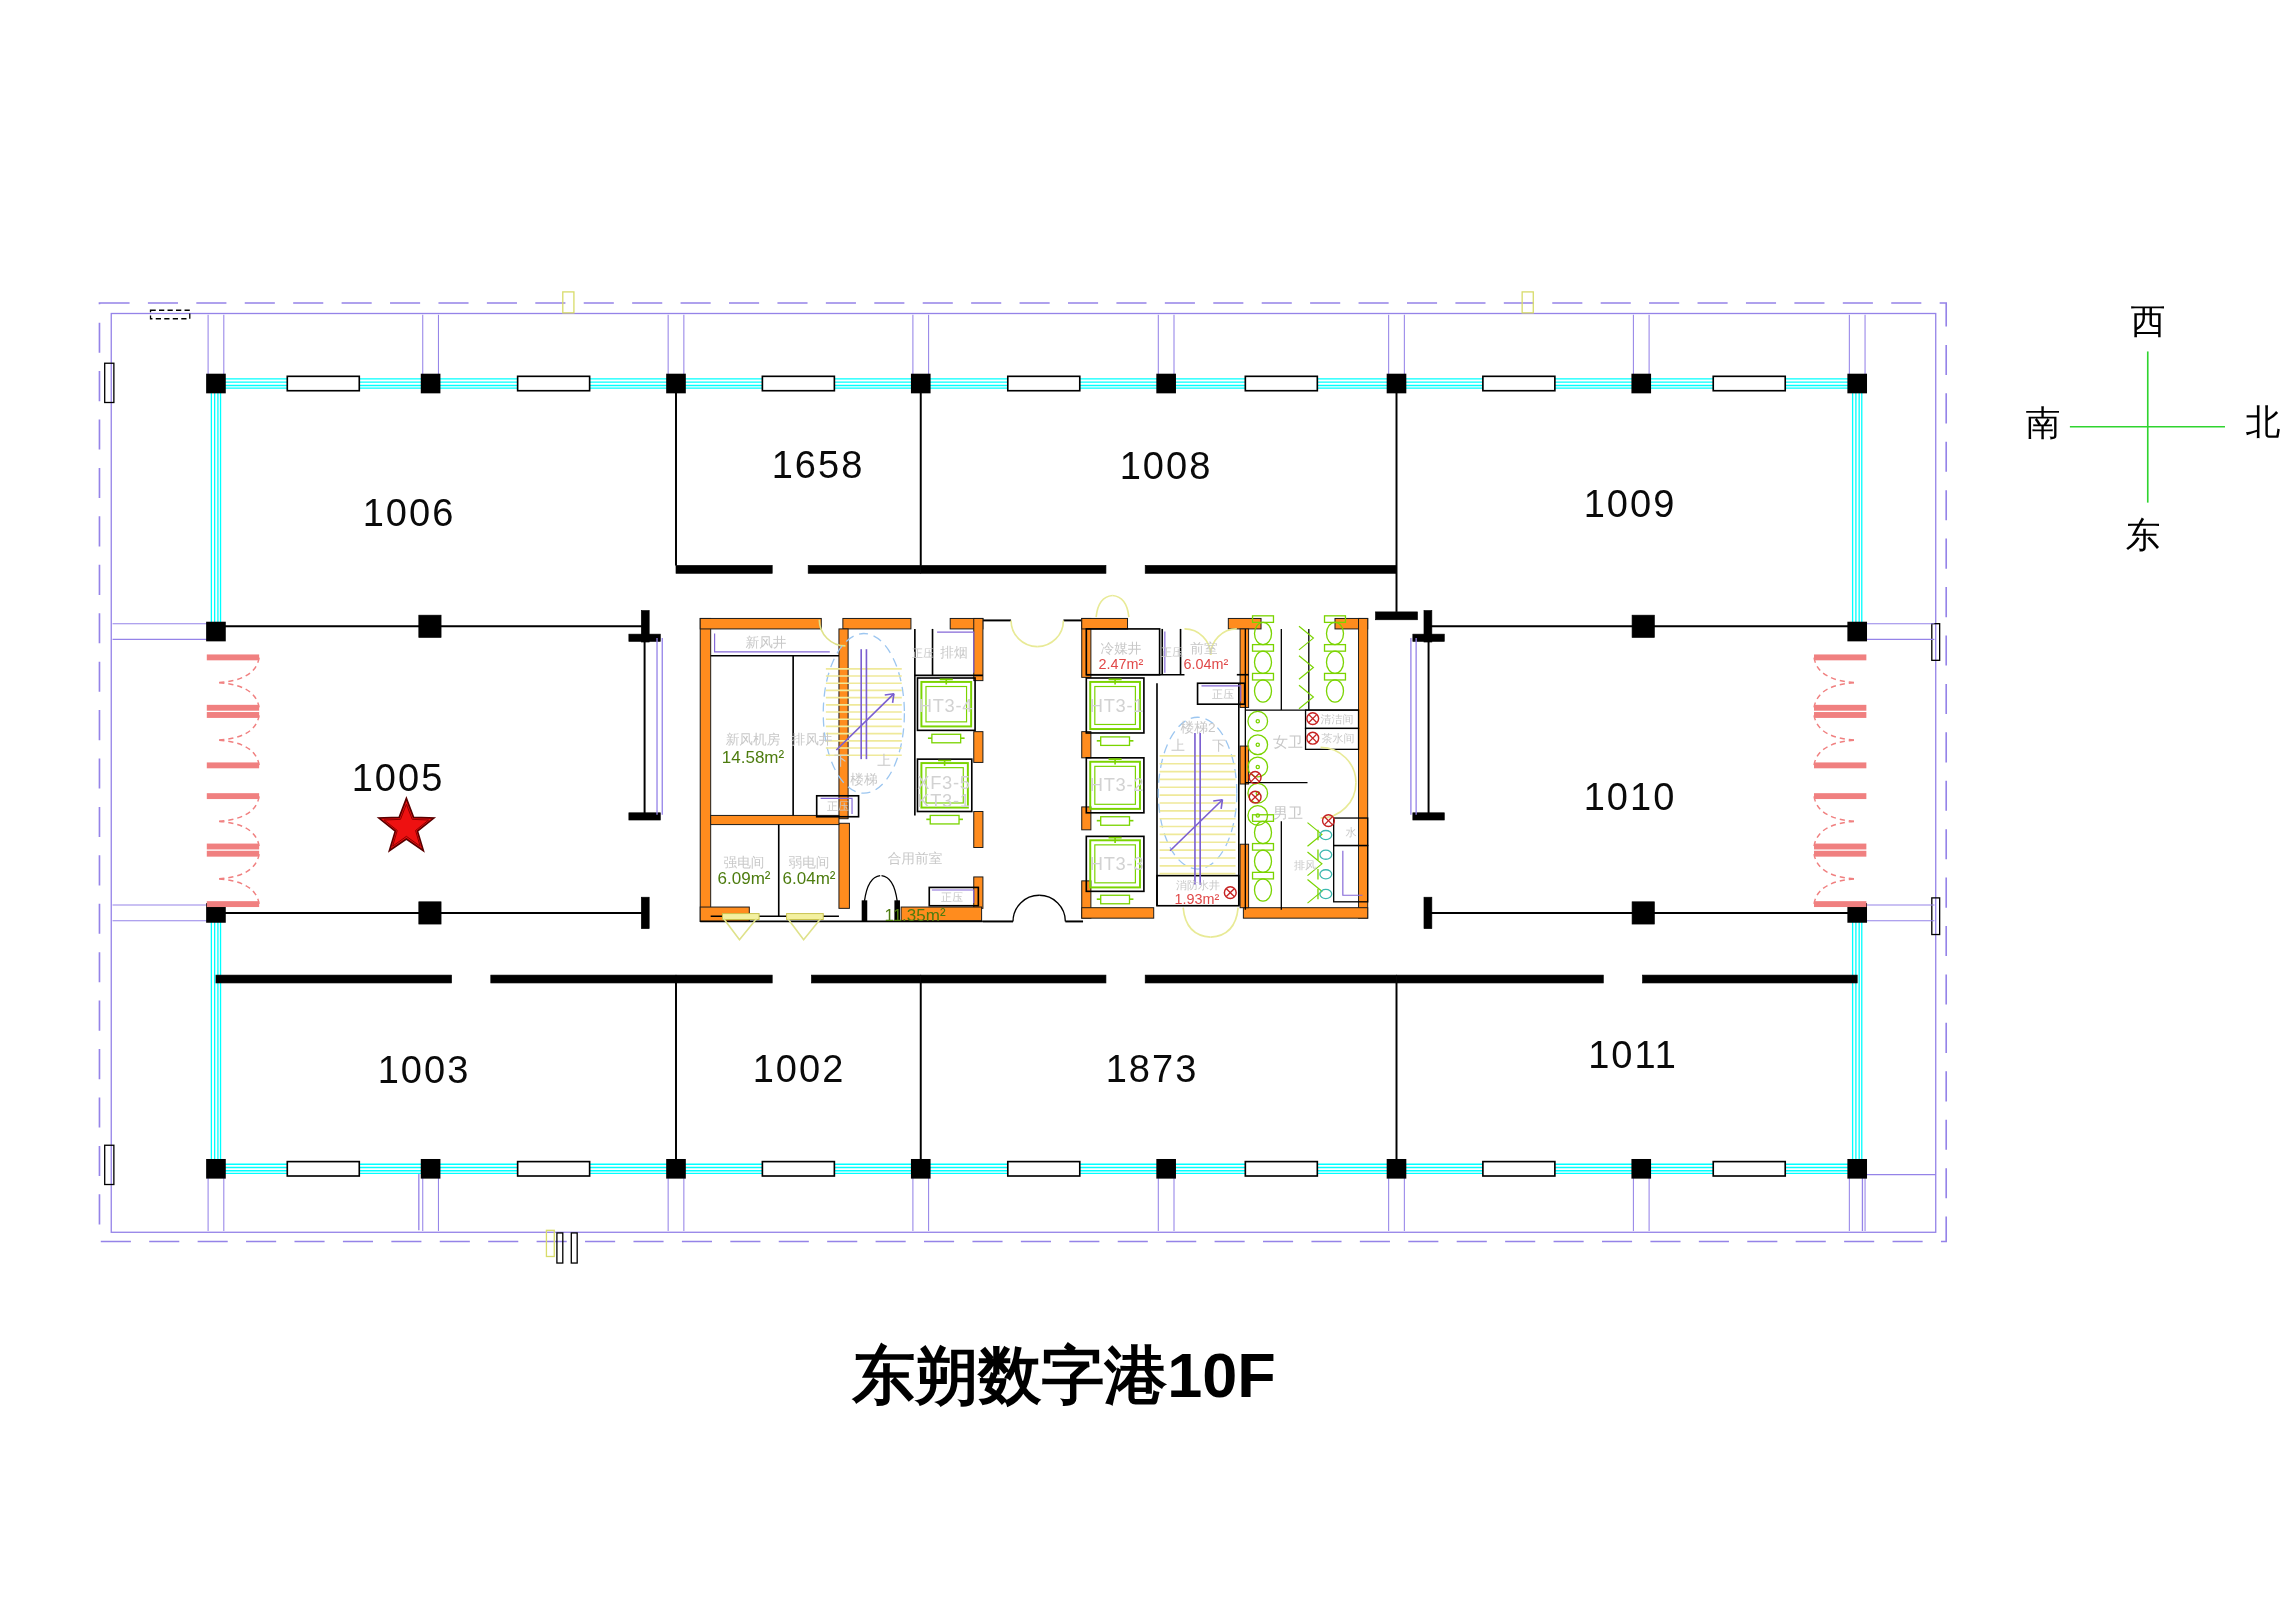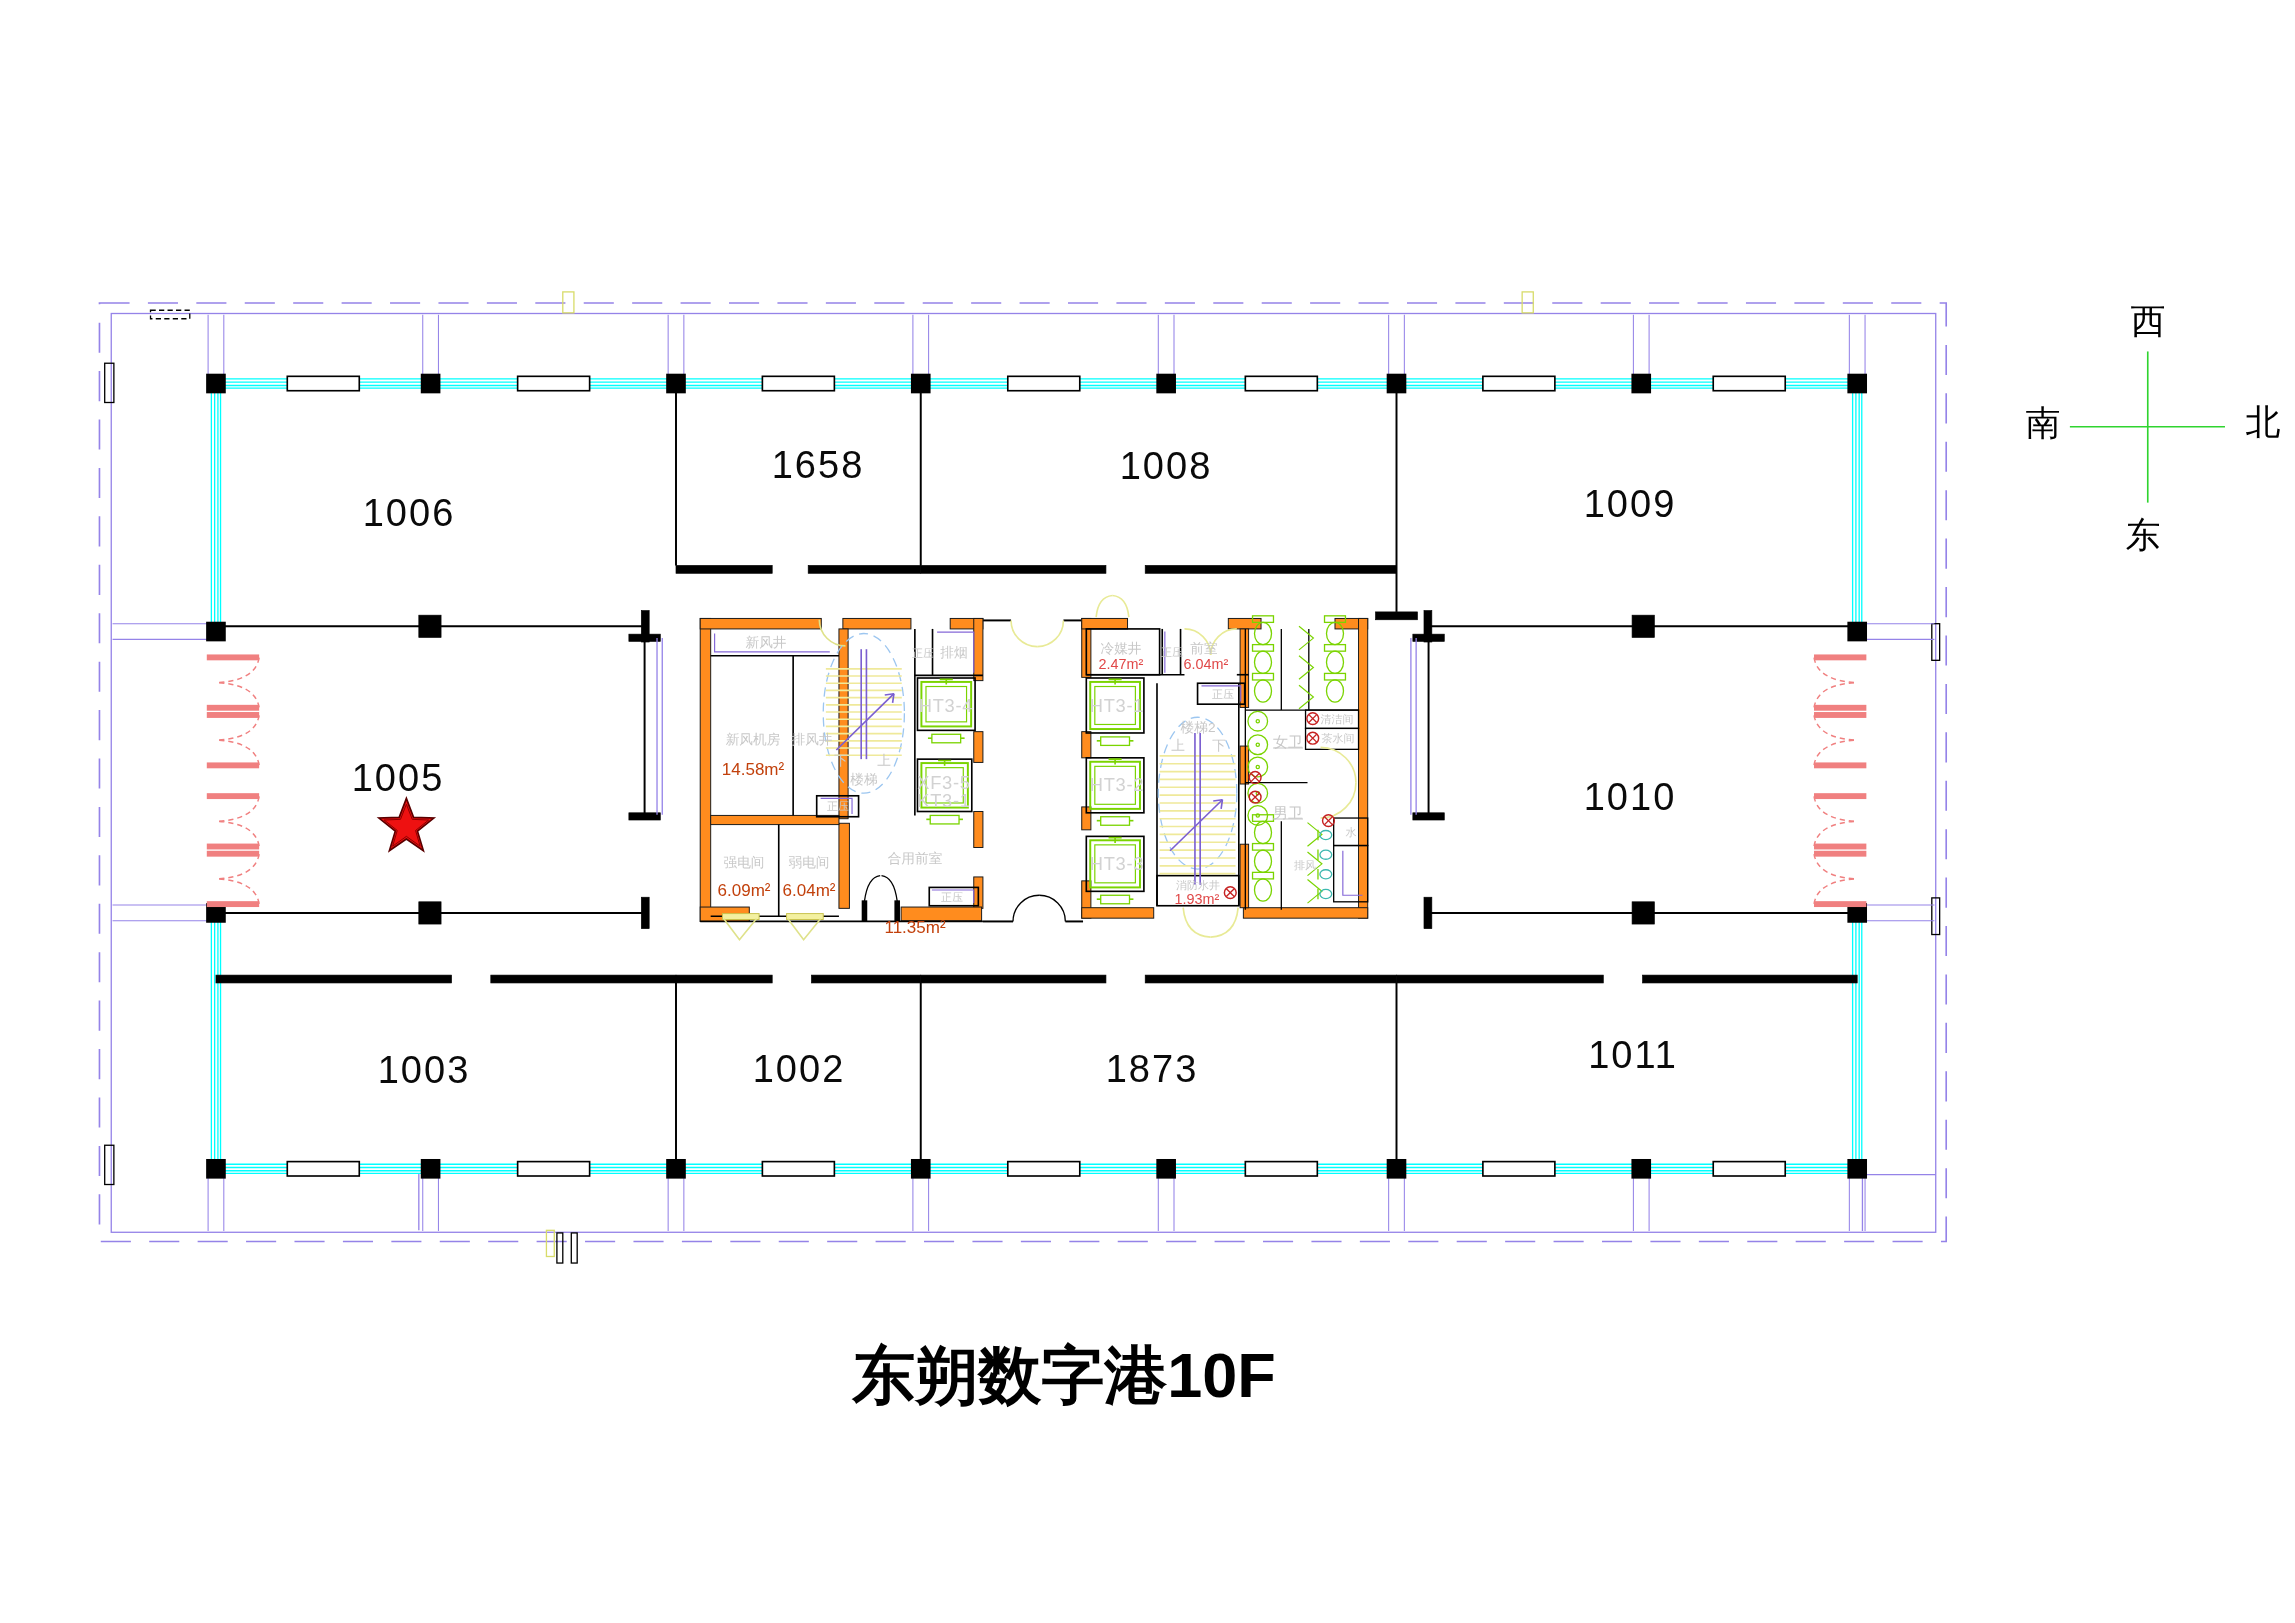--- a/index.html
+++ b/index.html
@@ -4,23 +4,23 @@
 <style>
   html,body{margin:0;padding:0;background:#ffffff;}
   body{width:2295px;height:1623px;position:relative;overflow:hidden;
        font-family:"Liberation Sans",sans-serif;}
   #drawing{position:absolute;left:0;top:0;}
   .lbl{position:absolute;transform:translate(-50%,-50%);white-space:nowrap;
        font-family:"Liberation Sans",sans-serif;line-height:1;}
   .num{font-size:38px;color:#0a0a0a;letter-spacing:2px;}
   .gray{font-size:13.7px;color:#c8c8c8;}
   .gray-sm{font-size:11px;color:#c8c8c8;}
-  .gray-md{font-size:15px;color:#c8c8c8;text-decoration:underline;}
+  .gray-md{font-size:15px;color:#c8c8c8;}
   .elev{font-size:18.3px;color:#d2d2d2;letter-spacing:0.7px;}
-  .area{font-size:17px;color:#c2410c;margin-top:12px;}
+  .area{font-size:17px;color:#4d7c0f;}
   .area-sm{font-size:14.4px;color:#e04848;}
   .compass-ch{font-size:35px;color:#000;font-family:"Liberation Serif",serif;}
   .title-text{font-size:63px;font-weight:bold;color:#000;}
 </style>
 </head>
 <body>
 
 <svg id="drawing" width="2295" height="1623" viewBox="0 0 3507 2480">
 
   <g fill="none">

